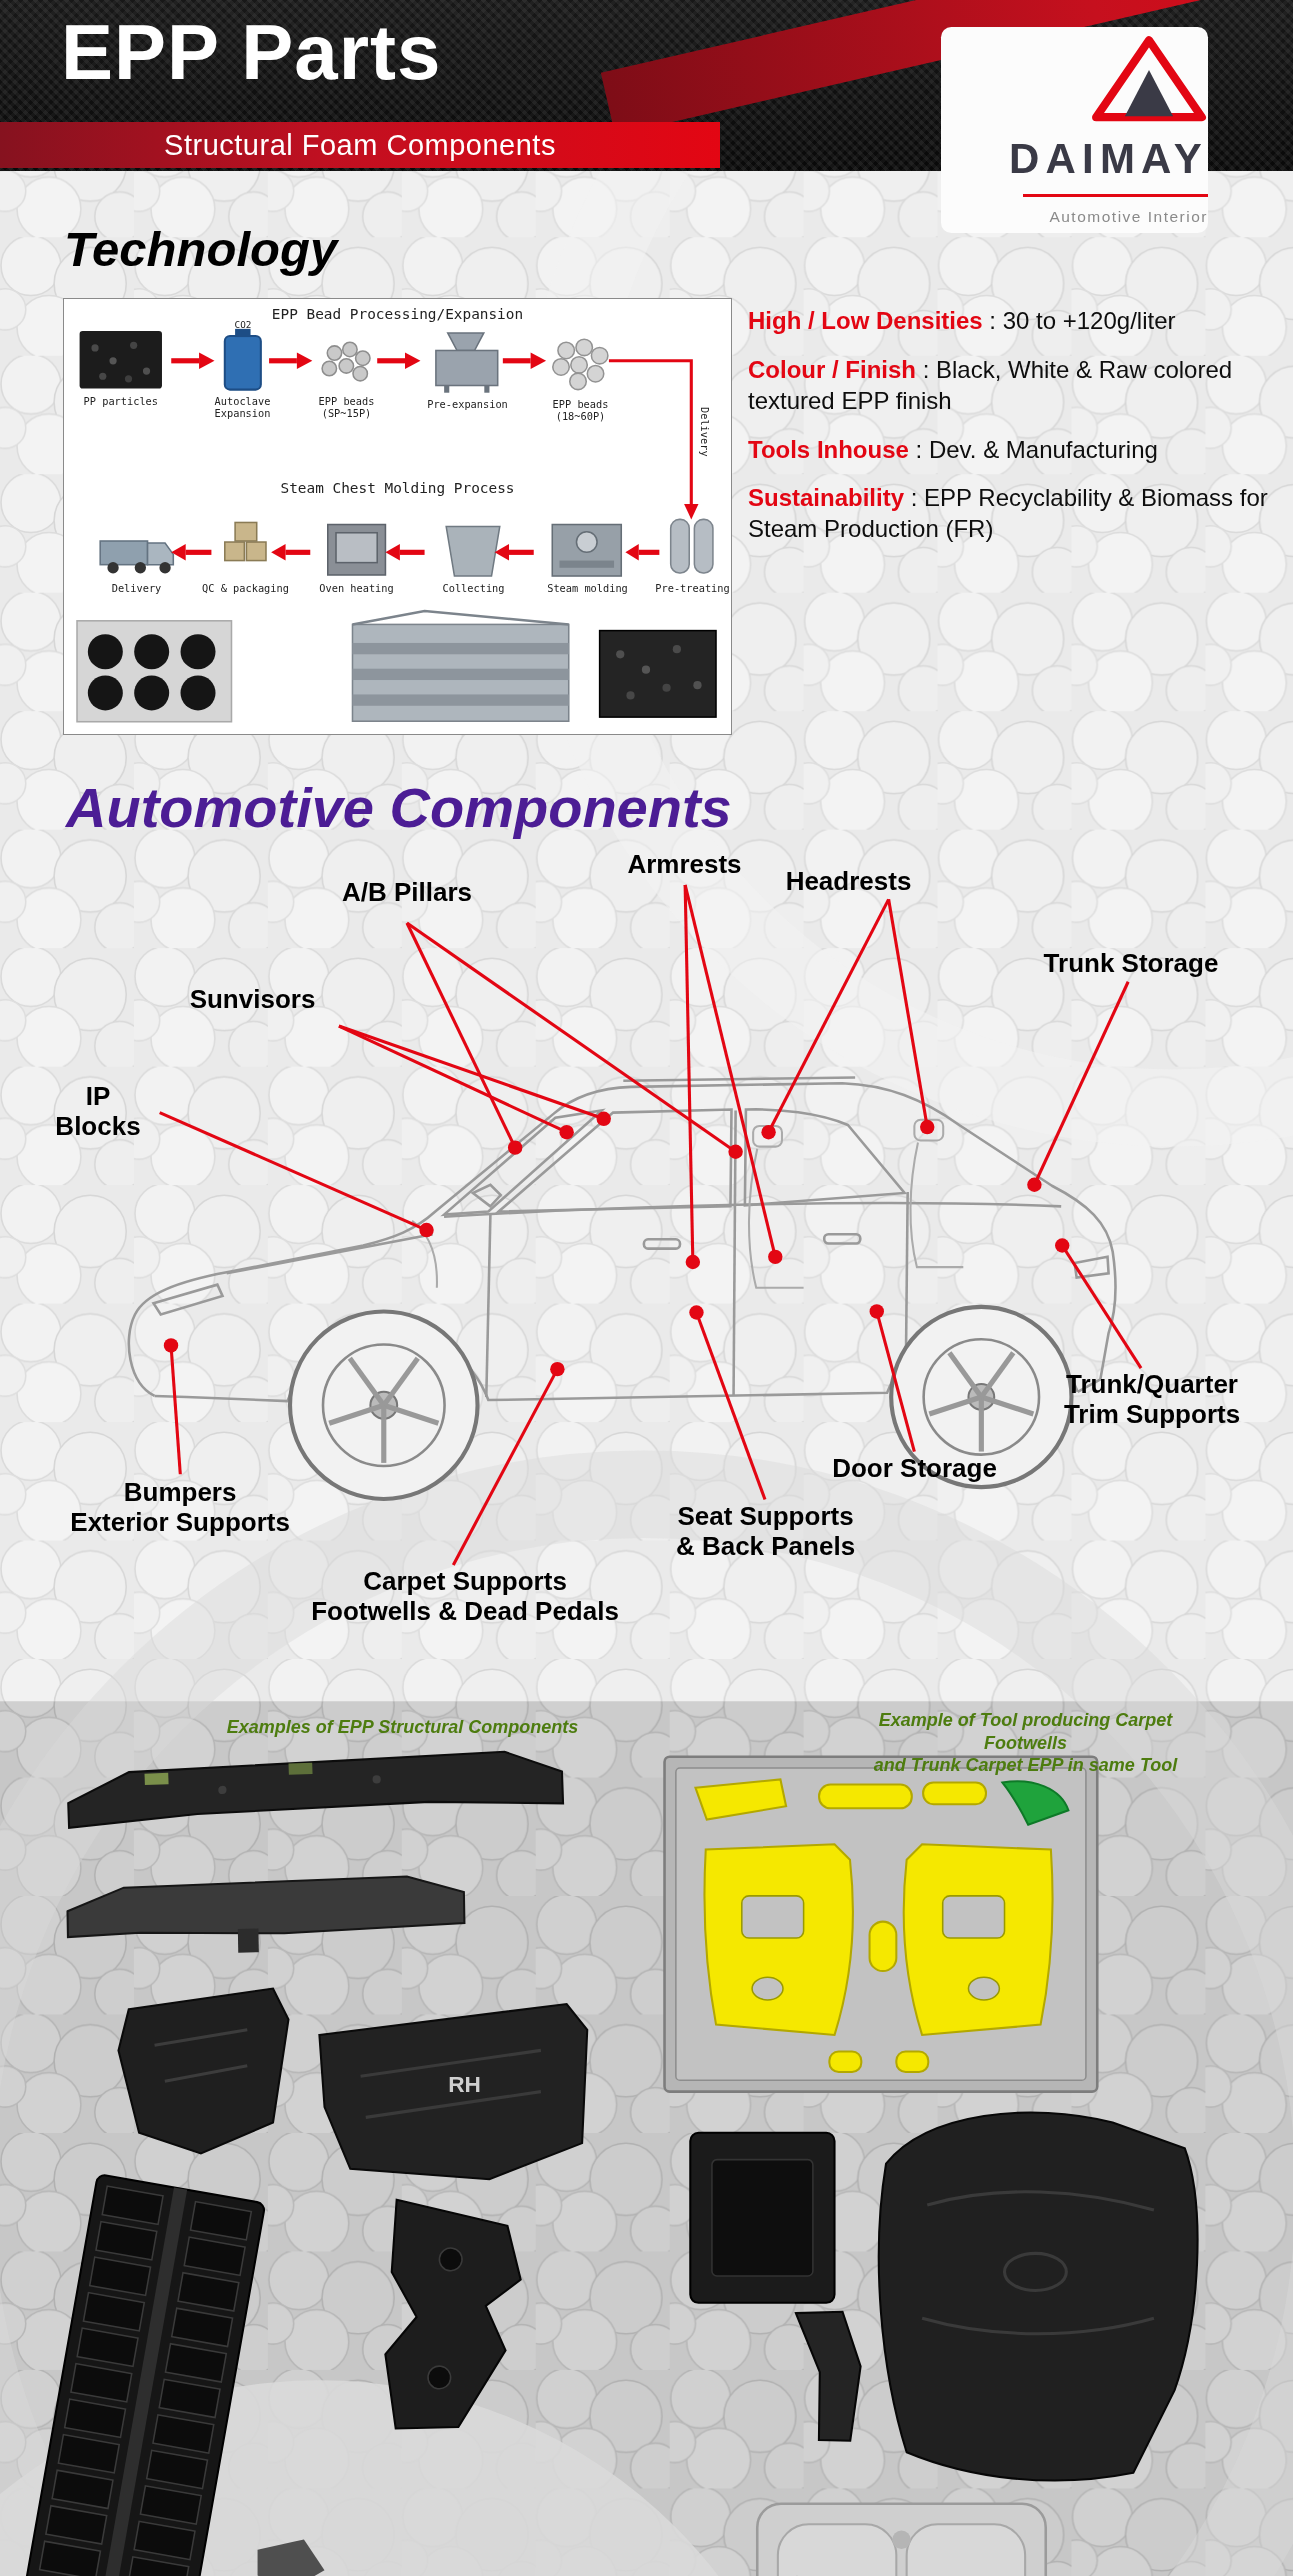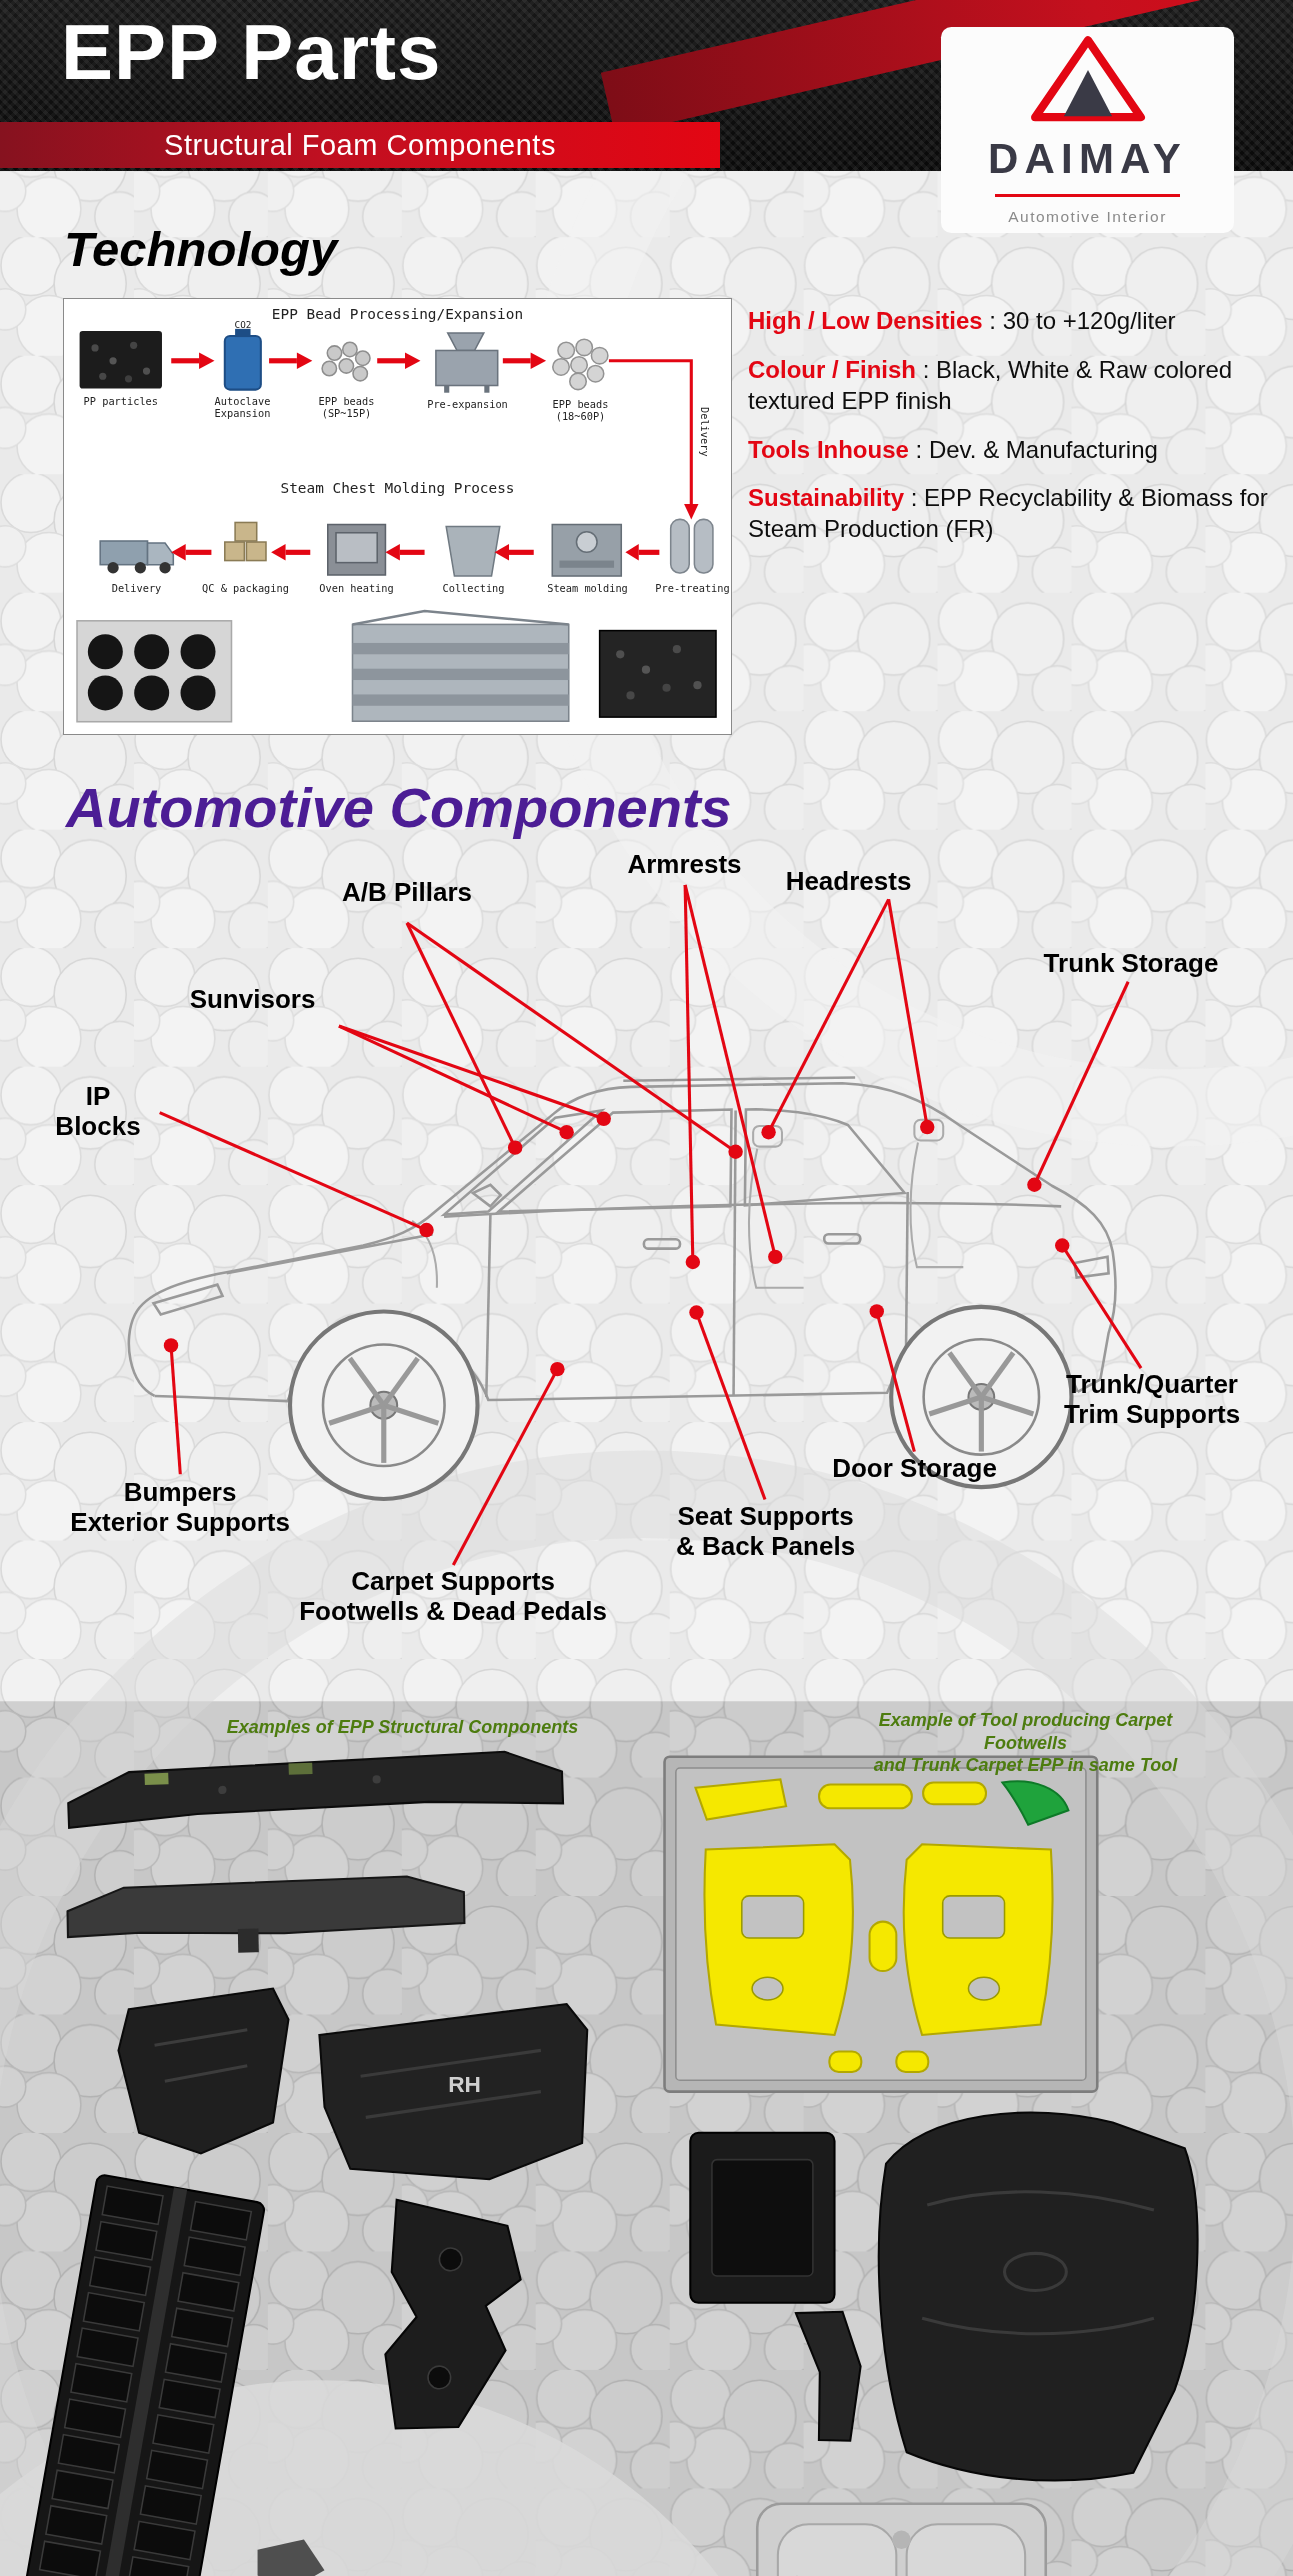--- a/index.html
+++ b/index.html
@@ -29,23 +29,23 @@
     color:#ffffff;letter-spacing:1px;white-space:nowrap;
   }
   .subtitle-band{
     position:absolute;top:122px;left:0;width:720px;height:46px;
     background:linear-gradient(90deg,#86121f 0%,#c01021 45%,#e30613 100%);
     display:flex;align-items:center;justify-content:center;
   }
   .subtitle-band span{color:#fff;font-size:29px;letter-spacing:0.5px;}
 
   .logo-card{
-    position:absolute;top:27px;left:941px;width:293px;height:206px;z-index:25;
+    position:absolute;top:27px;left:941px;width:267px;height:206px;z-index:25;
     background:#fcfcfc;border-radius:10.3px;
-    display:flex;flex-direction:column;align-items:center;justify-content:center;gap:11px;
+    display:flex;flex-direction:column;align-items:flex-end;justify-content:center;gap:11px;
   }
   .brand-name{font-size:42px;font-weight:bold;color:#3a3a46;letter-spacing:6.2px;}
   .brand-rule{width:185px;height:2.6px;background:#e30613;}
   .brand-tagline{font-size:15.5px;color:#8a8a8a;letter-spacing:1.5px;}
 
   
   .tech-heading{
     position:absolute;top:221px;left:64px;font-size:49px;font-weight:bold;font-style:italic;
     color:#000;z-index:5;
   }
@@ -381,21 +381,21 @@
   <div class="comp-label" style="left:165px;top:985px;width:175px">Sunvisors</div>
   <div class="comp-label preline" style="left:31px;top:1082px;width:134px">IP
 Blocks</div>
   <div class="comp-label preline" style="left:1005px;top:1370px;width:294px">Trunk/Quarter
 Trim Supports</div>
   <div class="comp-label" style="left:814px;top:1454px;width:201px">Door Storage</div>
   <div class="comp-label preline" style="left:634px;top:1502px;width:263px">Seat Supports
 &amp; Back Panels</div>
   <div class="comp-label preline" style="left:20.6px;top:1478px;width:319px">Bumpers
 Exterior Supports</div>
-  <div class="comp-label preline" style="left:242px;top:1567px;width:422px">Carpet Supports
+  <div class="comp-label preline" style="left:254px;top:1567px;width:422px">Carpet Supports
 Footwells &amp; Dead Pedals</div>
 
   <div class="ex-caption" style="left:222px;top:1716px;width:361px">Examples of EPP Structural Components</div>
   <div class="ex-caption preline" style="left:845px;top:1709px;width:361px">Example of Tool producing Carpet Footwells
 and Trunk Carpet EPP in same Tool</div>
 
   <svg class="parts-layer" width="1293" height="1082" viewBox="0 0 2510 2100">
 
     <g transform="translate(130,130) rotate(-2)">
       <path d="M0,70 L120,14 L850,0 L960,42 L960,104 L700,92 L250,100 L0,118 Z" fill="#242424" stroke="#0c0c0c" stroke-width="4"></path>

